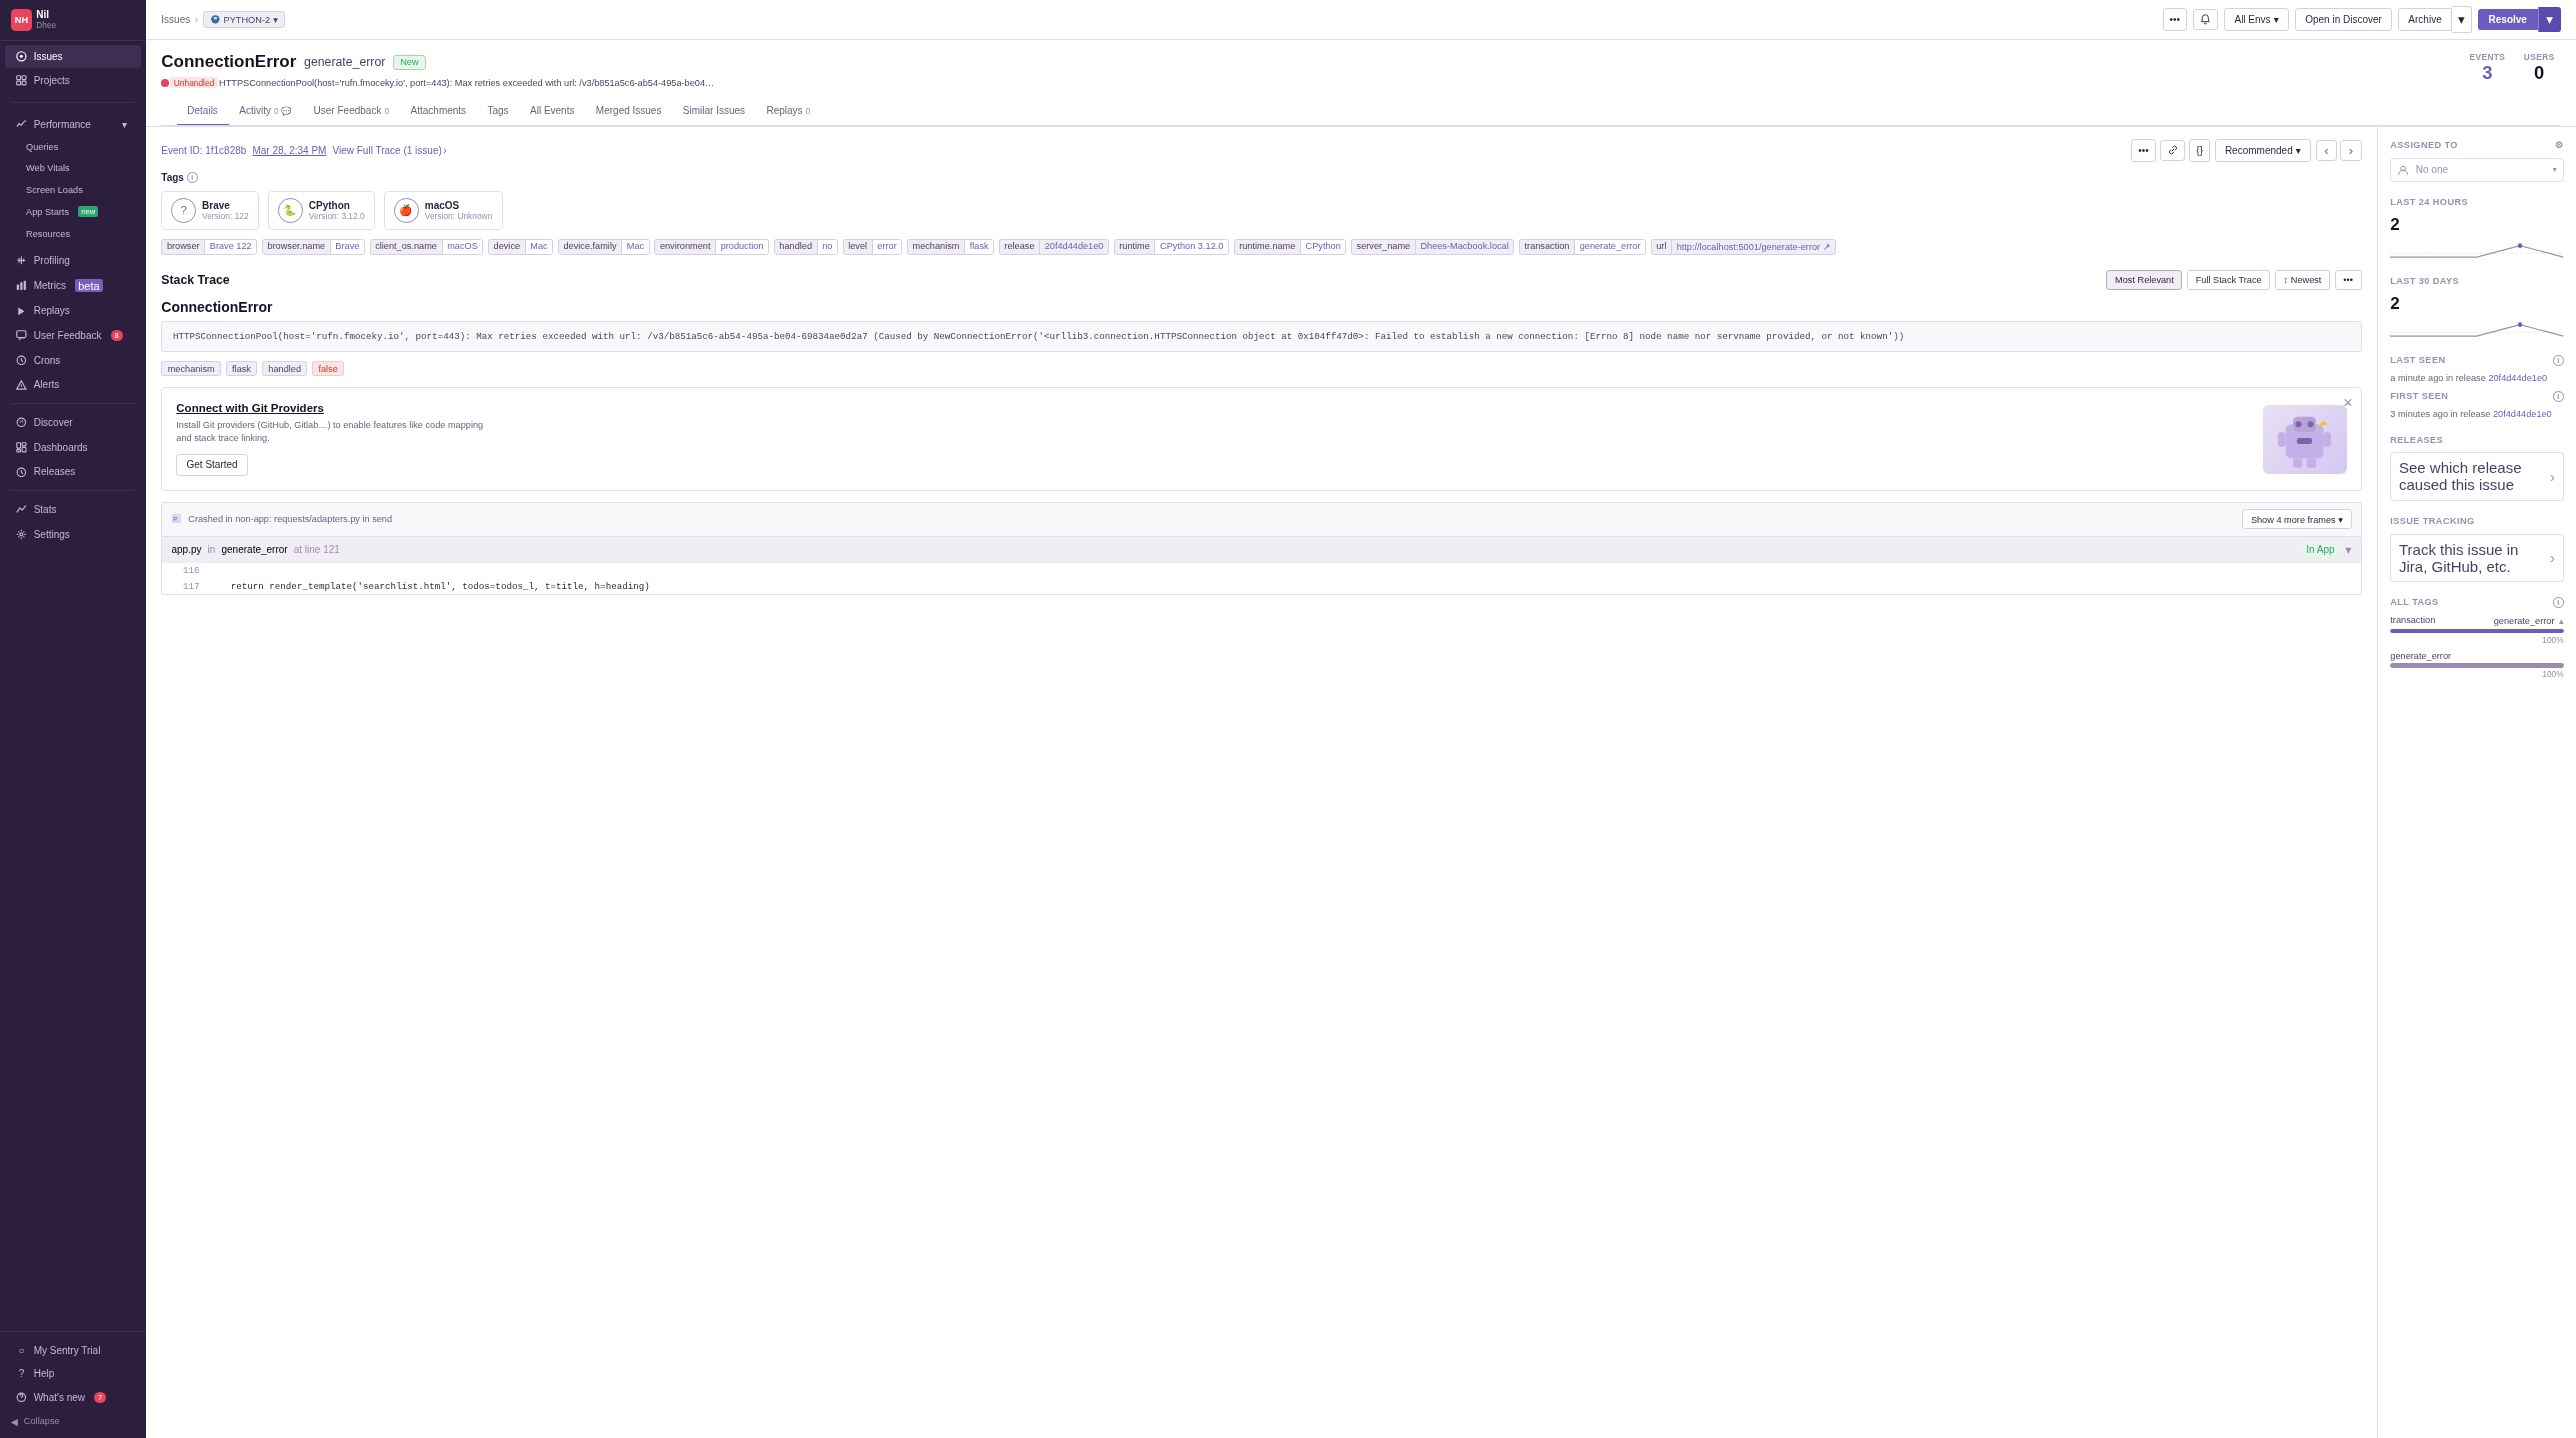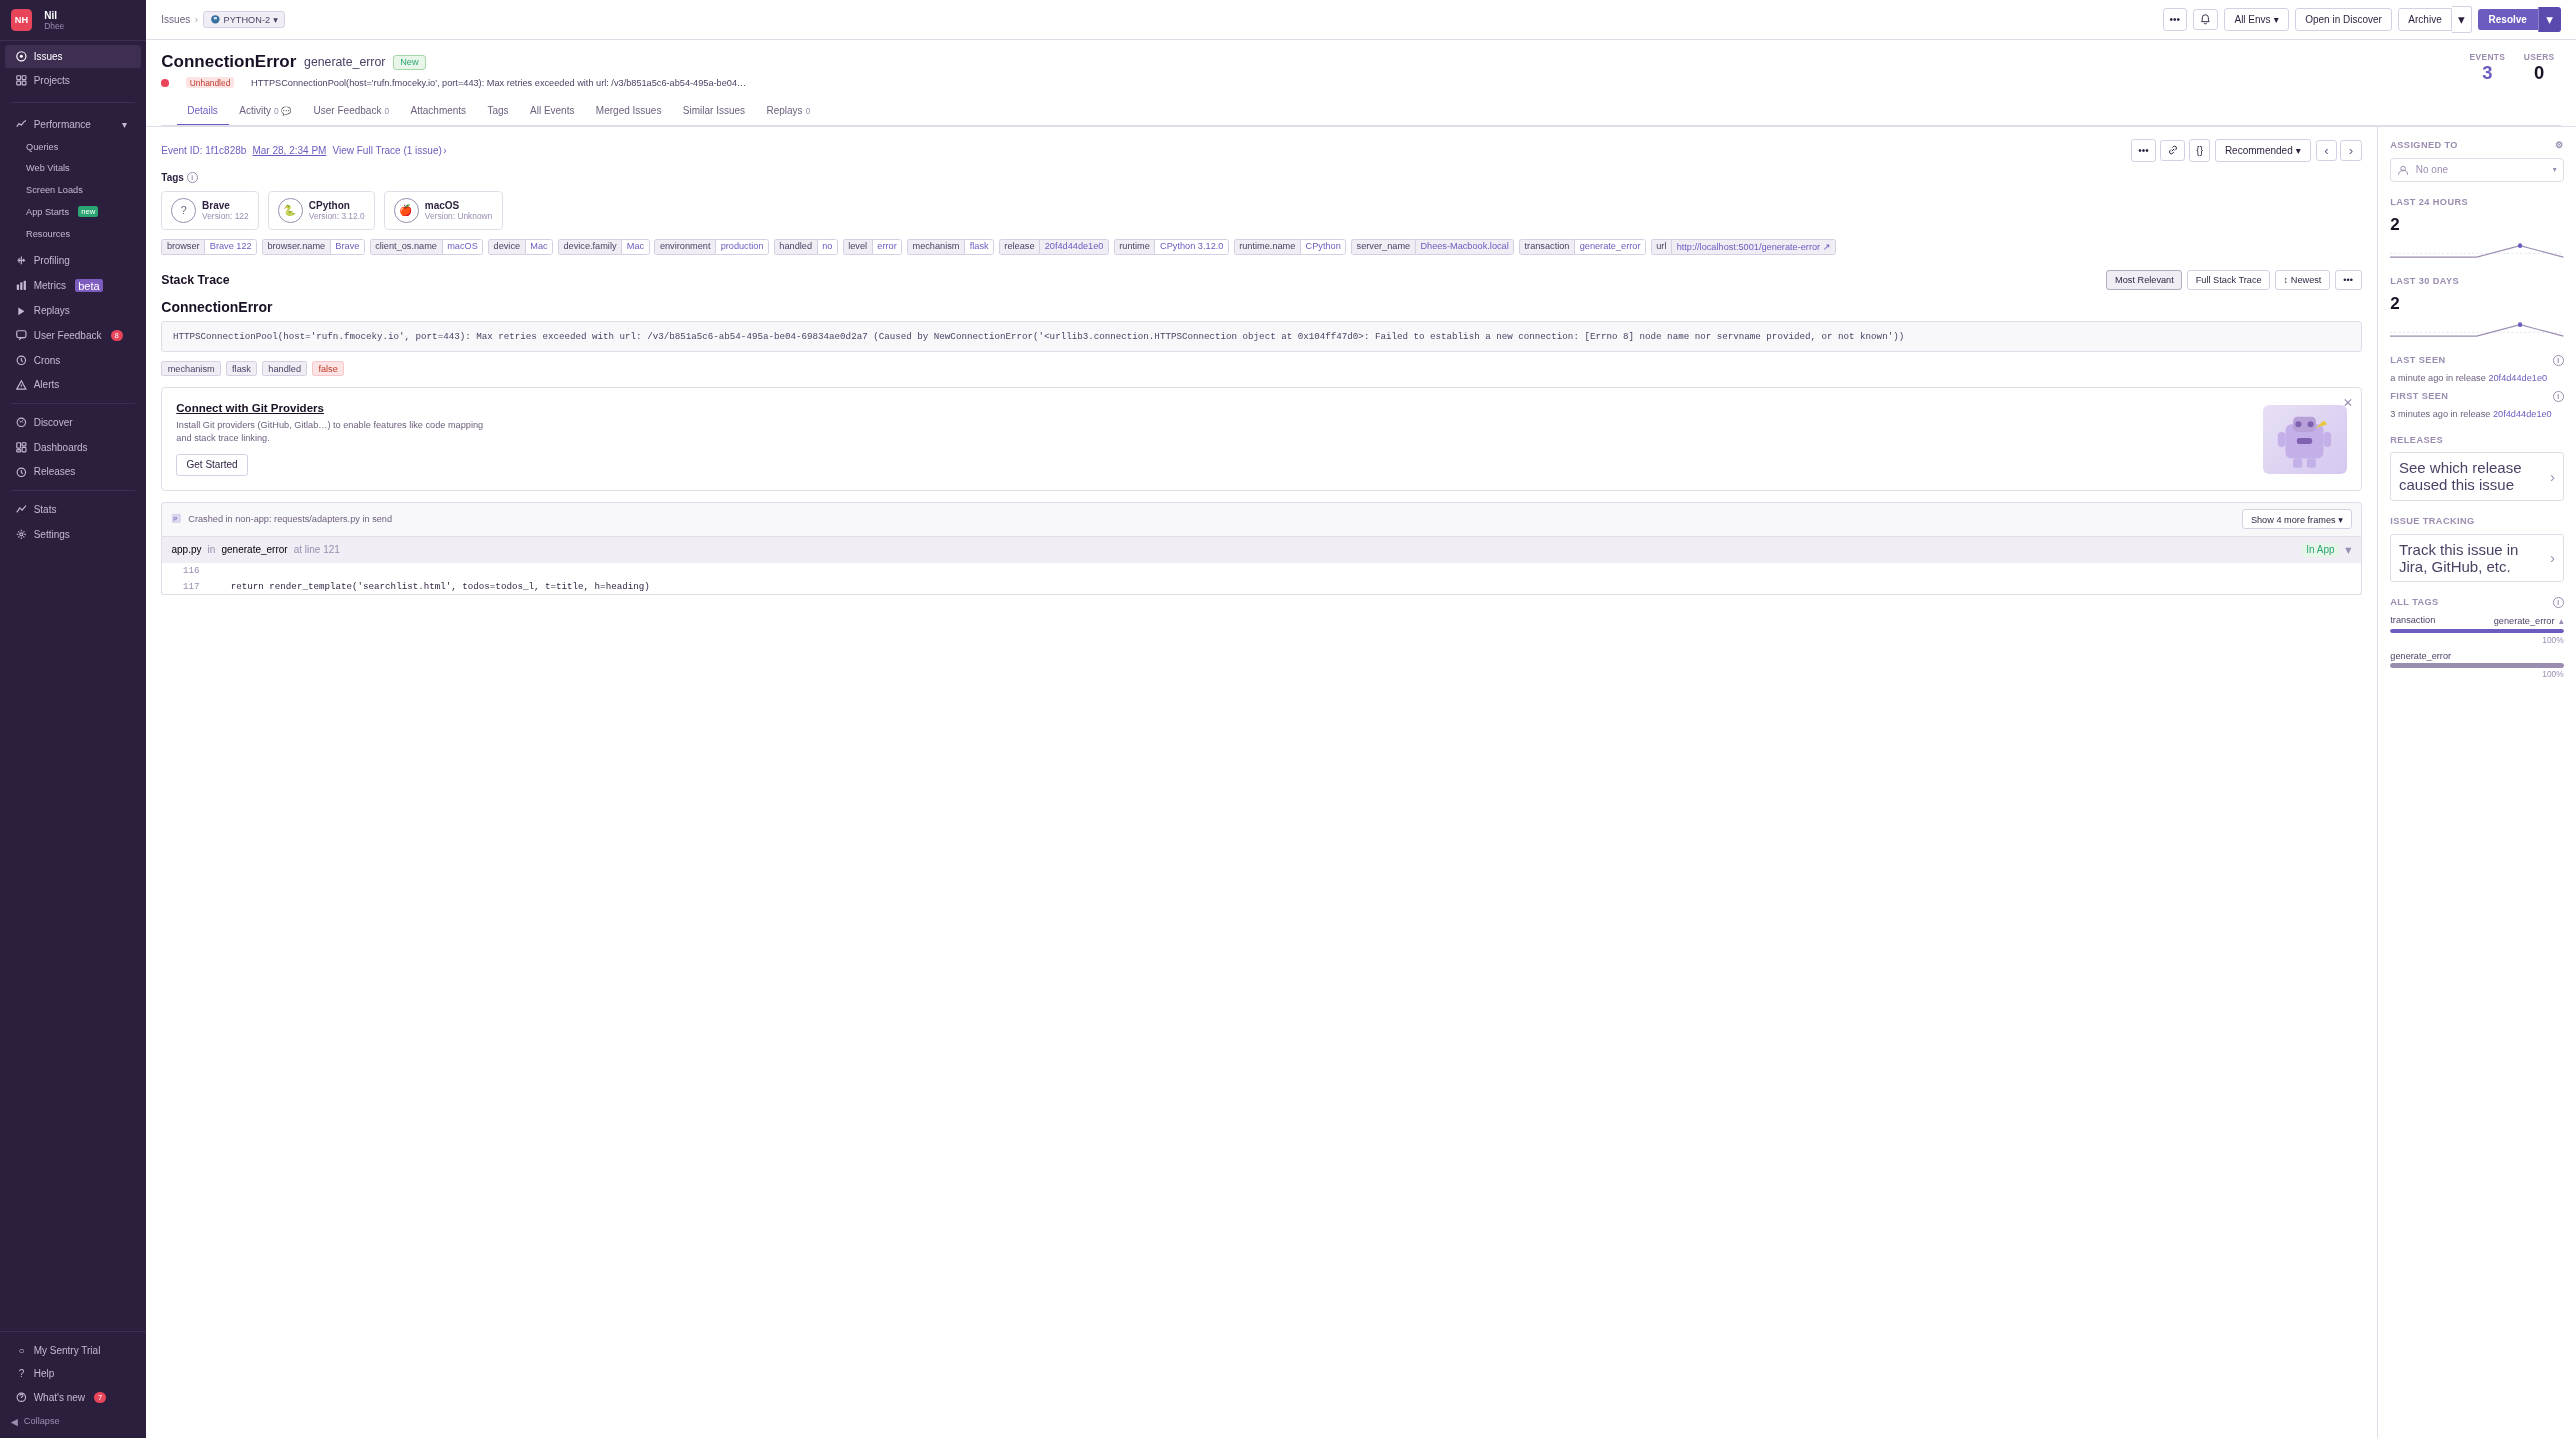--- a/index.html
+++ b/index.html
@@ -1,20 +1,20 @@
 <!DOCTYPE html>
 <html style="font-size:12.3px"><head>
   <meta charset="utf-8">
   <style>
     * { box-sizing: border-box; margin: 0; padding: 0; }
     body { font-family: -apple-system, BlinkMacSystemFont, 'Segoe UI', sans-serif; font-size: 10px; background: #f5f5f5; display: flex; height: 100vh; overflow: hidden; }
 
     
     .sidebar { width: 146px; min-width: 146px; background: #2c1f3e; color: #c4b8d4; display: flex; flex-direction: column; height: 100vh; overflow-y: auto; }
-    .sidebar-header { padding: 9.2px 10.7px; display: flex; align-items: flex-end; gap: 12px; border-bottom: 0.8px solid #3d2e52; }
+    .sidebar-header { padding: 9.2px 10.7px; display: flex; align-items: center; gap: 4px; border-bottom: 0.8px solid #3d2e52; }
     .avatar { width: 21.5px; height: 21.5px; background: #e8445a; border-radius: 4.6px; display: flex; align-items: center; justify-content: center; color: white; font-weight: 700; font-size: 9.2px; flex-shrink: 0; }
     .org-name { font-weight: 600; color: #fff; font-size: 10px; }
     .org-sub { font-size: 8.4px; color: #9b8db0; }
     .sidebar-section { padding: 3.1px 0; }
     .sidebar-item { display: flex; align-items: center; gap: 6.1px; padding: 5.4px 10.7px; cursor: pointer; border-radius: 3.1px; margin: 0.8px 4.6px; color: #c4b8d4; font-size: 10px; position: relative; }
     .sidebar-item.active { background: #3d2e52; color: #fff; }
     .sidebar-item .icon { width: 12.3px; height: 12.3px; flex-shrink: 0; display: flex; align-items: center; justify-content: center; }
     .sidebar-item .badge { font-size: 11px; background: #7c5cbf; color: white; border-radius: 2.3px; padding: 0.8px 3.1px; margin-left: 3.1px; }
     .sidebar-item .badge-new { font-size: 7.7px; background: #2ba672; color: white; border-radius: 2.3px; padding: 0.8px 3.1px; margin-left: 3.1px; }
     .sidebar-item .badge-num { font-size: 7.7px; background: #e8445a; color: white; border-radius: 7.7px; padding: 0.8px 3.8px; margin-left: 3.1px; }
@@ -39,21 +39,21 @@
     .btn-resolve-arrow { background: #5a4aad; color: white; border: none; padding: 5.4px 7.7px; border-radius: 0 3.1px 3.1px 0; cursor: pointer; border-left: 0.8px solid rgba(255,255,255,0.3); }
     .btn-archive { background: white; color: #2c1f3e; border: 0.8px solid #d6cfe3; padding: 4.6px 9.2px; border-radius: 3.1px 0 0 3.1px; cursor: pointer; font-size: 10px; }
     .btn-archive-arrow { background: white; color: #2c1f3e; border: 0.8px solid #d6cfe3; border-left: none; padding: 4.6px 6.1px; border-radius: 0 3.1px 3.1px 0; cursor: pointer; }
 
     
     .issue-header { padding: 12.3px 15.3px 0; border-bottom: 0.8px solid #e0dce8; flex-shrink: 0; }
     .issue-title-row { display: flex; align-items: center; gap: 7.7px; margin-bottom: 4.6px; }
     .issue-title { font-size: 17px; font-weight: 600; color: #1a1025; }
     .issue-subtitle { font-size: 12.3px; color: #4b3f63; font-weight: 400; }
     .badge-new-tag { background: #e8f5e9; color: #2ba672; border: 0.8px solid #a5d6a7; border-radius: 3.1px; padding: 1.5px 6.1px; font-size: 9.2px; font-weight: 500; }
-    .error-line { display: flex; align-items: center; gap: 17px; font-size: 9.2px; color: #6c5f7d; margin-bottom: 9.2px; }
+    .error-line { display: flex; align-items: center; gap: 1px; font-size: 9.2px; color: #6c5f7d; margin-bottom: 9.2px; }
     .error-dot { width: 7.7px; height: 7.7px; background: #e8445a; border-radius: 50%; flex-shrink: 0; }
     .unhandled-badge { background: #fce4e4; color: #c0392b; border-radius: 2.3px; padding: 0.8px 3.8px; font-size: 8.4px; }
     .error-text { color: #4b3f63; overflow: hidden; text-overflow: ellipsis; white-space: nowrap; max-width: 613px; }
 
     
     .tabs { display: flex; gap: 0; border-bottom: 0.8px solid #e0dce8; padding: 0 15.3px; flex-shrink: 0; background: white; }
     .tab { padding: 7.7px 10.7px; cursor: pointer; font-size: 10px; color: #6c5f7d; border-bottom: 1.5px solid transparent; white-space: nowrap; display: flex; align-items: center; gap: 3.1px; }
     .tab.active { color: #6c5cbf; border-bottom-color: #6c5cbf; font-weight: 500; }
     .tab-count { font-size: 8.4px; color: #9b8db0; }
 

